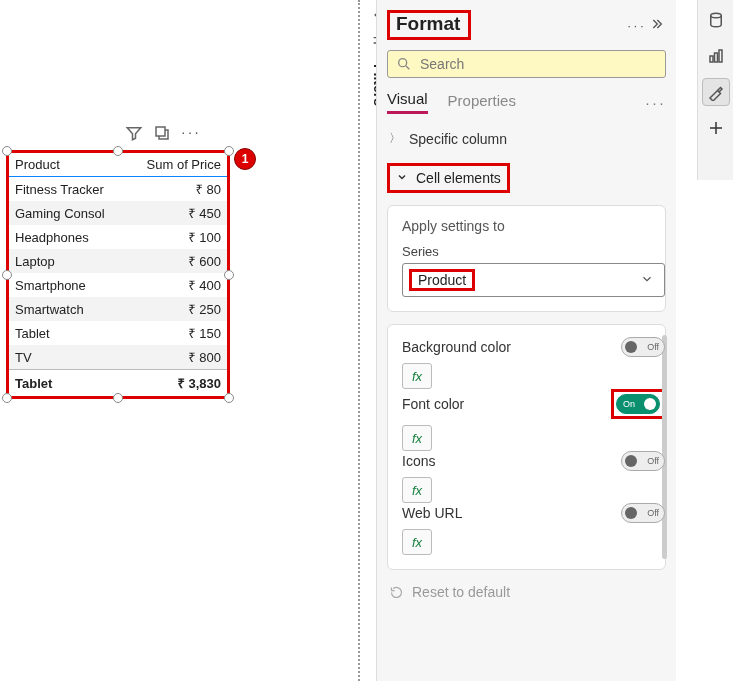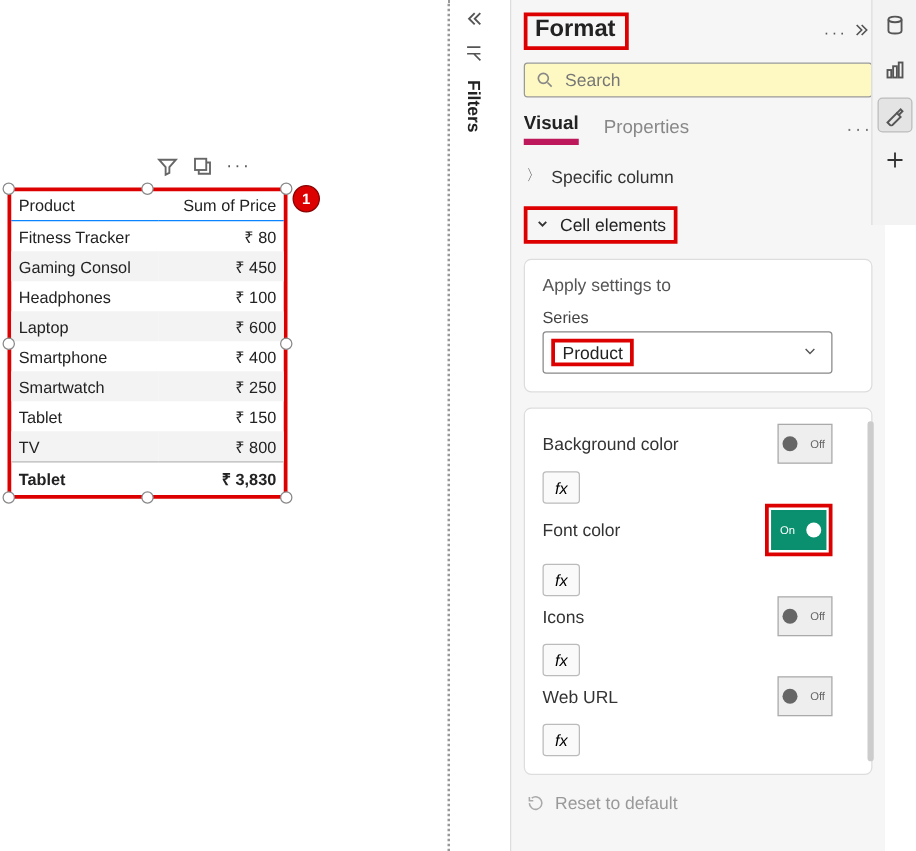--- a/index.html
+++ b/index.html
@@ -107,21 +107,21 @@
   }
   .filters-rail .collapse-icon svg { width: 18px; height: 18px; }
   .filters-rail .label {
     writing-mode: vertical-rl;
     font-weight: 600;
     font-size: 14px;
     margin-top: 2px;
   }
   .format-pane {
     position: absolute;
-    left: 408px;
+    left: 376px;
     top: 0;
     width: 300px;
     height: 681px;
     background: #f6f6f6;
     border-left: 1px solid #ddd;
     padding: 8px 10px 0 10px;
   }
   .pane-header {
     display: flex;
     align-items: center;
@@ -149,21 +149,21 @@
   .search-box svg { width: 16px; height: 16px; flex:none; }
   .search-box span { font-size: 14px; }
   .tabs {
     margin-top: 12px;
     display: flex;
     gap: 20px;
     font-size: 15px;
     align-items: center;
   }
   .tab { color: #888; padding-bottom: 4px; cursor: pointer; }
-  .tab.active { color: #222; font-weight: 700; border-bottom: 5px solid #be185d; }
+  .tab.active { color: #222; font-weight: 400; border-bottom: 3px solid #be185d; }
   .tabs .more { margin-left: auto; color: #777; letter-spacing: 2px; }
   .section {
     margin-top: 10px;
     font-size: 14px;
   }
   .collapsed-row {
     display: flex;
     align-items: center;
     gap: 8px;
     padding: 6px 2px;
@@ -178,21 +178,21 @@
     padding: 4px 6px;
     border: 3px solid #d00;
     width: fit-content;
     cursor: pointer;
   }
   .card {
     margin-top: 12px;
     background: #fff;
     border: 1px solid #ddd;
     border-radius: 6px;
-    padding: 12px 31px 14px 14px;
+    padding: 12px 0 14px 14px;
   }
   .card .card-title { font-size: 14px; color: #555; margin-bottom: 10px; }
   .field-label { font-size: 13px; color: #444; margin-bottom: 4px; }
   .select {
     border: 1px solid #888;
     border-radius: 3px;
     background: #fff;
     display: flex;
     align-items: center;
     justify-content: space-between;
@@ -205,22 +205,22 @@
   }
   .select .chev { color: #555; }
   .toggle-row {
     display: flex;
     align-items: center;
     justify-content: space-between;
     font-size: 14px;
     color: #333;
   }
   .toggle {
-    width: 44px; height: 32px;
-    border-radius: 0;
+    width: 44px; height: 20px;
+    border-radius: 10px;
     border: 1px solid #aaa;
     background: #eee;
     position: relative;
     font-size: 9px;
     display: flex;
     align-items: center;
     padding: 0 5px;
     color: #666;
   }
   .toggle .knob {
@@ -243,21 +243,21 @@
   .fx-btn {
     margin-top: 6px;
     width: 30px; height: 26px;
     border: 1px solid #bbb;
     border-radius: 3px;
     background: #fafafa;
     display: flex;
     align-items: center;
     justify-content: center;
     font-style: italic;
-    color: #000000;
+    color: #15803d;
     font-size: 13px;
     cursor: pointer;
   }
   .reset-row {
     padding: 14px 2px 6px 2px;
     color: #999;
     display: flex;
     align-items: center;
     gap: 8px;
     font-size: 14px;

